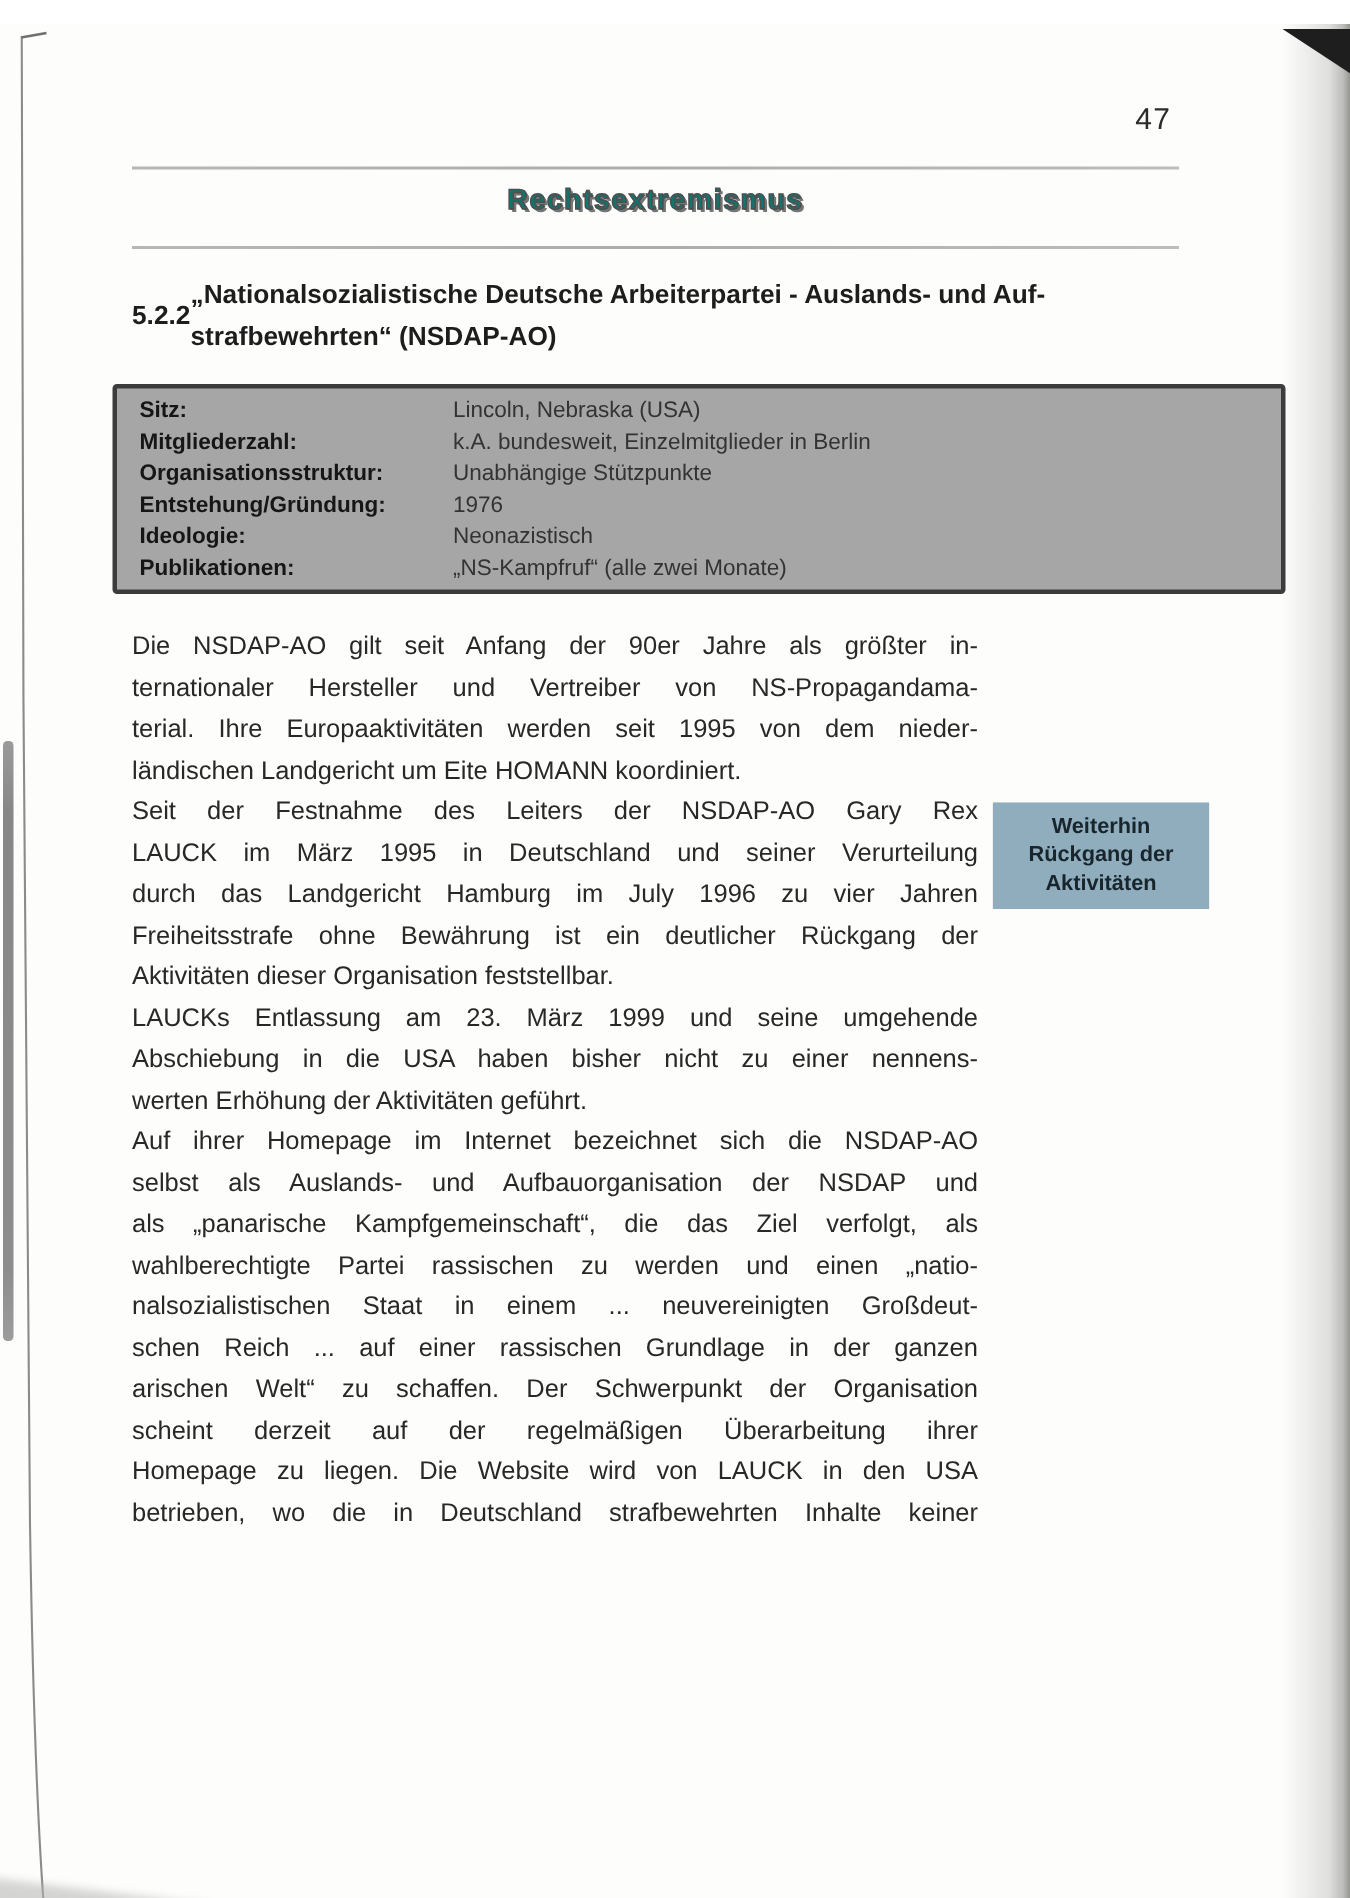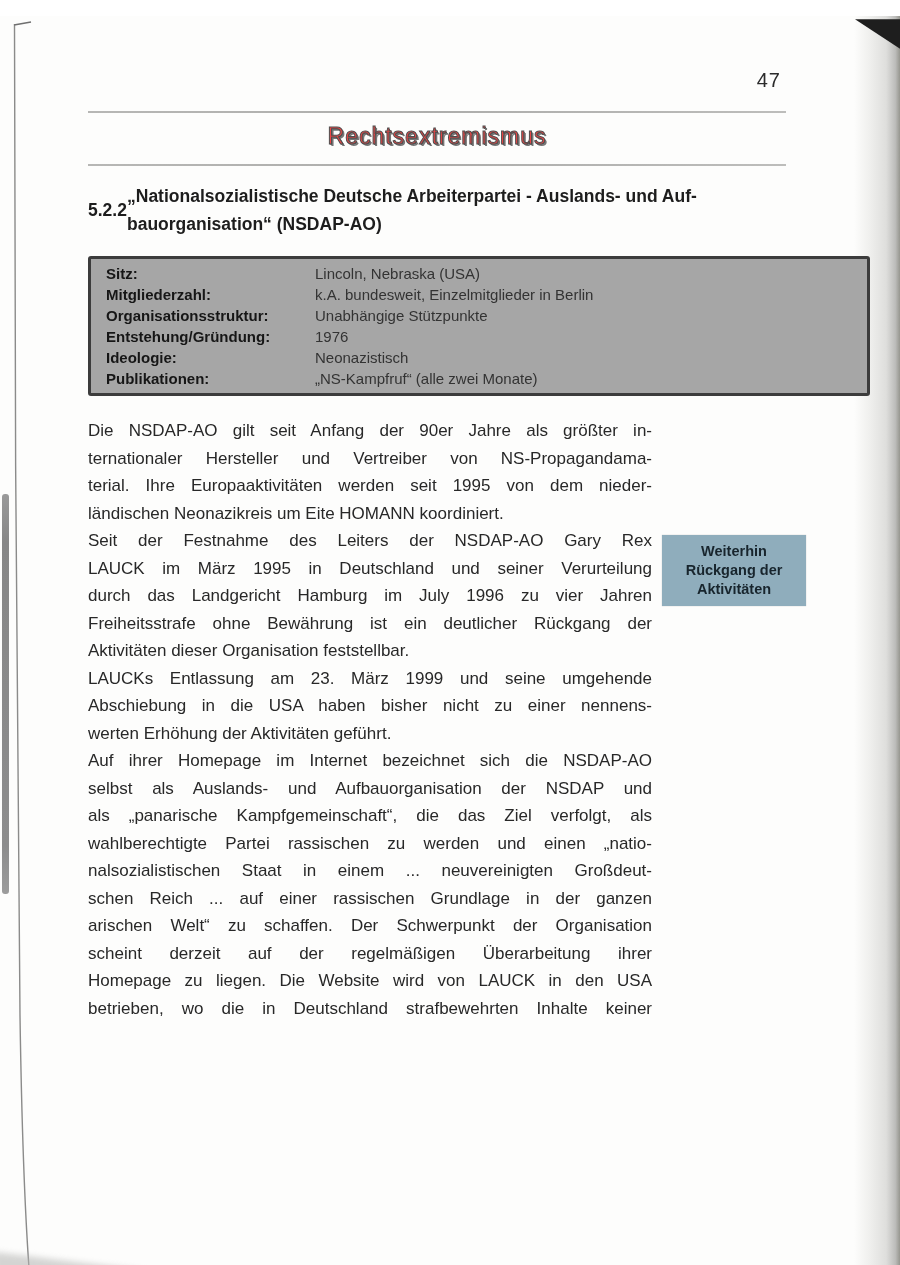--- a/index.html
+++ b/index.html
@@ -36,35 +36,35 @@
     font-size:20px;color:#2b2b2b;letter-spacing:1px;
   }
   .rule{
     position:absolute;left:88px;width:698px;height:2px;
     background:linear-gradient(to right,#b7b7b5,#adadab 50%,#bdbdbb);
   }
   .rule-top{top:95px;}
   .rule-bottom{top:148px;}
   .running-header{
     position:absolute;left:88px;top:107px;width:698px;text-align:center;
-    font-size:23px;font-weight:normal;letter-spacing:1px;
-    color:#ef4444;-webkit-text-stroke:1px #4e4e4e;
+    font-size:19px;font-weight:bold;letter-spacing:1px;
+    color:#0f766e;-webkit-text-stroke:1px #4e4e4e;
     text-shadow:2px 2px 0 #757575, 1px 1px 0 #5a5a5a;
   }
   
   .section-heading{
     position:absolute;left:88px;top:166px;width:760px;
     display:flex;align-items:center;
     font-weight:bold;font-size:17.5px;line-height:28px;color:#1d1d1d;
   }
   .sec-num{flex:0 0 39px;}
   .sec-title div{white-space:nowrap;}
   
   .infobox{
-    position:absolute;left:88px;top:240px;width:782px;box-sizing:border-box;
+    position:absolute;left:75px;top:240px;width:782px;box-sizing:border-box;
     border:3px solid #3c3c3c;border-radius:3px;
     padding:4px 10px 4px 15px;
     font-size:15px;line-height:21px;
   }
   .ib-row{display:flex;}
   .ib-label{flex:0 0 209px;font-weight:bold;color:#161616;}
   .ib-value{color:#333333;}
   
   .body-text{
     position:absolute;left:88px;top:401px;width:564px;
@@ -96,21 +96,21 @@
 
   <div class="page-number">47</div>
   <div class="rule rule-top"></div>
   <div class="running-header">Rechtsextremismus</div>
   <div class="rule rule-bottom"></div>
 
   <div class="section-heading">
     <span class="sec-num">5.2.2</span>
     <div class="sec-title">
         <div>„Nationalsozialistische Deutsche Arbeiterpartei - Auslands- und Auf-</div>
-        <div>bauorganisation“ (NSDAP-AO)</div>
+        <div>strafbewehrten“ (NSDAP-AO)</div>
       </div>
   </div>
 
   <div class="infobox" style="background: rgb(166, 166, 166);">
       <div class="ib-row">
         <span class="ib-label">Sitz:</span>
         <span class="ib-value">Lincoln, Nebraska (USA)</span>
       </div>
       <div class="ib-row">
         <span class="ib-label">Mitgliederzahl:</span>
@@ -131,21 +131,21 @@
       <div class="ib-row">
         <span class="ib-label">Publikationen:</span>
         <span class="ib-value">„NS-Kampfruf“ (alle zwei Monate)</span>
       </div>
     </div>
 
   <div class="body-text">
       <div class="bl">Die NSDAP-AO gilt seit Anfang der 90er Jahre als größter in-</div>
       <div class="bl">ternationaler Hersteller und Vertreiber von NS-Propagandama-</div>
       <div class="bl">terial. Ihre Europaaktivitäten werden seit 1995 von dem nieder-</div>
-      <div class="bl last">ländischen Neonazikreis um Eite HOMANN koordiniert.</div>
+      <div class="bl last">ländischen Landgericht um Eite HOMANN koordiniert.</div>
       <div class="bl">Seit der Festnahme des Leiters der NSDAP-AO Gary Rex</div>
       <div class="bl">LAUCK im März 1995 in Deutschland und seiner Verurteilung</div>
       <div class="bl">durch das Landgericht Hamburg im July 1996 zu vier Jahren</div>
       <div class="bl">Freiheitsstrafe ohne Bewährung ist ein deutlicher Rückgang der</div>
       <div class="bl last">Aktivitäten dieser Organisation feststellbar.</div>
       <div class="bl">LAUCKs Entlassung am 23. März 1999 und seine umgehende</div>
       <div class="bl">Abschiebung in die USA haben bisher nicht zu einer nennens-</div>
       <div class="bl last">werten Erhöhung der Aktivitäten geführt.</div>
       <div class="bl">Auf ihrer Homepage im Internet bezeichnet sich die NSDAP-AO</div>
       <div class="bl">selbst als Auslands- und Aufbauorganisation der NSDAP und</div>

